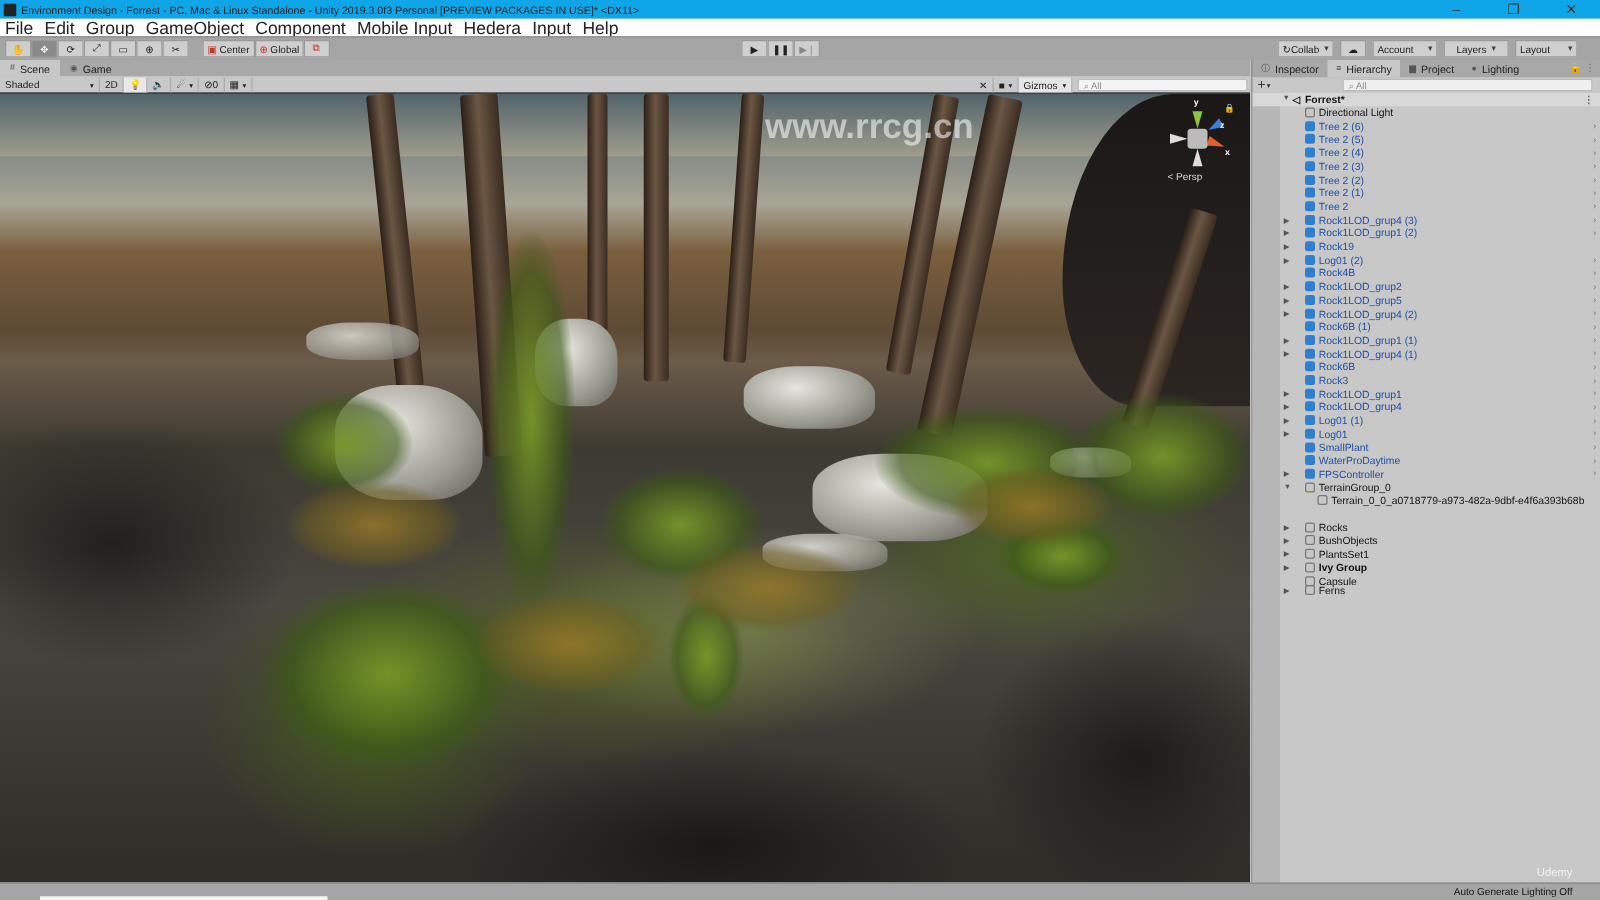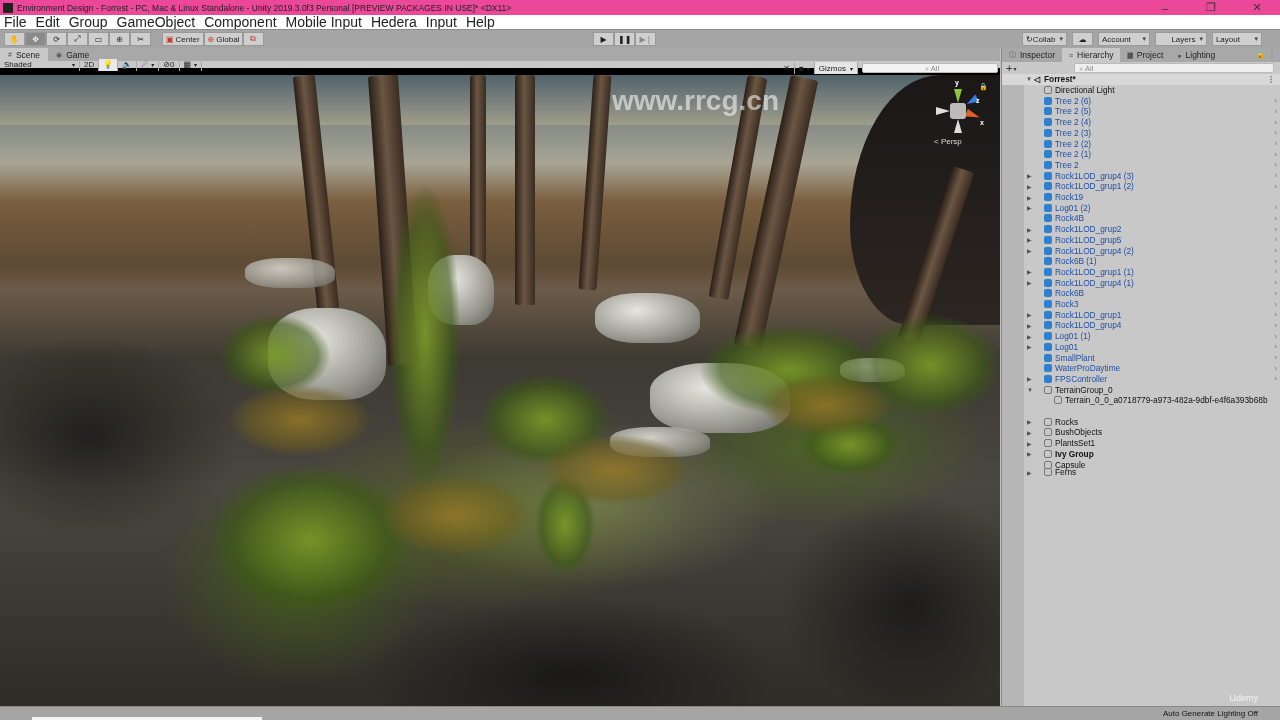--- a/index.html
+++ b/index.html
@@ -1,20 +1,20 @@
 <!DOCTYPE html>
 <html><head>
 <meta charset="utf-8">
 <style>
   * { box-sizing: border-box; margin: 0; padding: 0; }
   html, body { width: 1280px; height: 720px; overflow: hidden; background: #c2c2c2; font-family: "Liberation Sans", sans-serif; font-size: 9px; color: #111; }
   #root { position: relative; width: 1280px; height: 720px; }
 
   
-  .titlebar { position: absolute; left: 0; top: 0; width: 1280px; height: 15px; background: #ec4899; display: flex; align-items: center; }
+  .titlebar { position: absolute; left: 0; top: 0; width: 1280px; height: 15px; background: #0ea5e9; display: flex; align-items: center; }
   .titlebar .app-icon { width: 10px; height: 10px; background: #222; margin: 0 4px 0 3px; }
   .titlebar .title { font-size: 8.5px; color: #222; white-space: nowrap; }
   .win-ctrls { position: absolute; right: 0; top: 0; height: 15px; display: flex; }
   .win-ctrls span { width: 46px; height: 15px; display: flex; align-items: center; justify-content: center; font-size: 11px; color: #333; }
 
   
   .menubar { position: absolute; left: 0; top: 15px; width: 1280px; height: 14px; background: #fff; display: flex; align-items: center; padding-left: 4px; }
   .menubar span { font-size: 14px; margin-right: 9px; color: #222; }
 
   
@@ -23,21 +23,21 @@
   .tbtn { height: 14px; min-width: 21px; background: #cfcfcf; border: 1px solid #9a9a9a; display: flex; align-items: center; justify-content: center; font-size: 8px; color: #222; padding: 0 3px; }
   .tbtn.active { background: #8a8a8a; color: #eee; }
   .tbtn .red { color: #c0392b; margin-right: 2px; }
   .tbtn .dd { margin-left: 4px; font-size: 7px; color: #444; }
 
   
   .scene-tabs { position: absolute; left: 0; top: 48px; width: 1000px; height: 13px; background: #a8a8a8; display: flex; align-items: flex-end; }
   .tab { height: 13px; padding: 0 8px; font-size: 8.5px; display: flex; align-items: center; color: #222; }
   .tab.active { background: #c8c8c8; }
   .tab .ic { margin-right: 4px; font-size: 7px; color: #555; }
-  .scene-toolbar { position: absolute; left: 0; top: 61px; width: 1000px; height: 14px; background: #c8c8c8; border-bottom: 7px solid #000000; display: flex; align-items: center; text-align: center; }
+  .scene-toolbar { position: absolute; left: 0; top: 61px; width: 1000px; height: 14px; background: #c8c8c8; border-bottom: 1px solid #000000; display: flex; align-items: center; }
   .st-item { height: 12px; display: flex; align-items: center; font-size: 8px; padding: 0 4px; border-right: 1px solid #aaa; color: #222; }
   .st-search { position: absolute; right: 2px; top: 2px; width: 136px; height: 10px; background: #f3f3f3; border: 1px solid #bbb; border-radius: 2px; font-size: 7.5px; color: #888; padding-left: 4px; line-height: 9px; }
 
   
   .viewport { position: absolute; left: 0; top: 75px; width: 1000px; height: 631px; overflow: hidden;
     background:
       radial-gradient(ellipse 260px 120px at 600px 430px, rgba(140,150,90,0.55), transparent 70%),
       radial-gradient(ellipse 200px 160px at 300px 500px, rgba(70,100,25,0.8), transparent 70%),
       radial-gradient(ellipse 240px 120px at 820px 370px, rgba(80,110,30,0.7), transparent 70%),
       radial-gradient(ellipse 300px 140px at 480px 440px, rgba(90,110,30,0.7), transparent 70%),
@@ -165,21 +165,21 @@
           <span>Collab</span>
           <span class="dd">▾</span>
         </div>
       <div class="tbtn" style="margin-right:5px;">
           <span>☁</span>
         </div>
       <div class="tbtn" style="margin-right:5px;width:52px;justify-content:space-between;">
           <span>Account</span>
           <span class="dd">▾</span>
         </div>
-      <div class="tbtn" style="margin-right:5px;width:52px;justify-content:flex-end;">
+      <div class="tbtn" style="margin-right:5px;width:52px;justify-content:center;">
           <span>Layers</span>
           <span class="dd">▾</span>
         </div>
       <div class="tbtn" style="width:50px;justify-content:space-between;">
           <span>Layout</span>
           <span class="dd">▾</span>
         </div>
     </div>
   </div>
 

